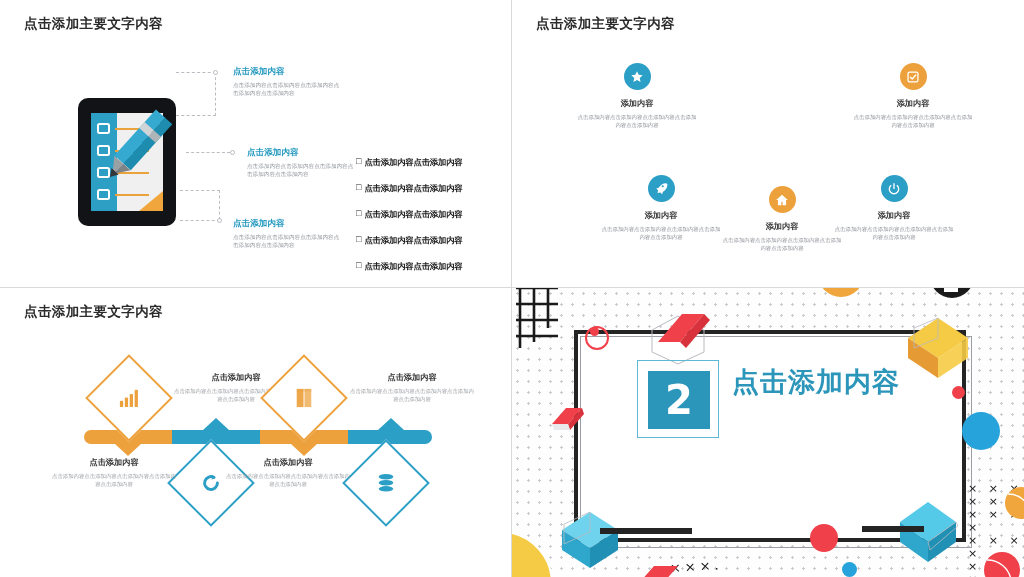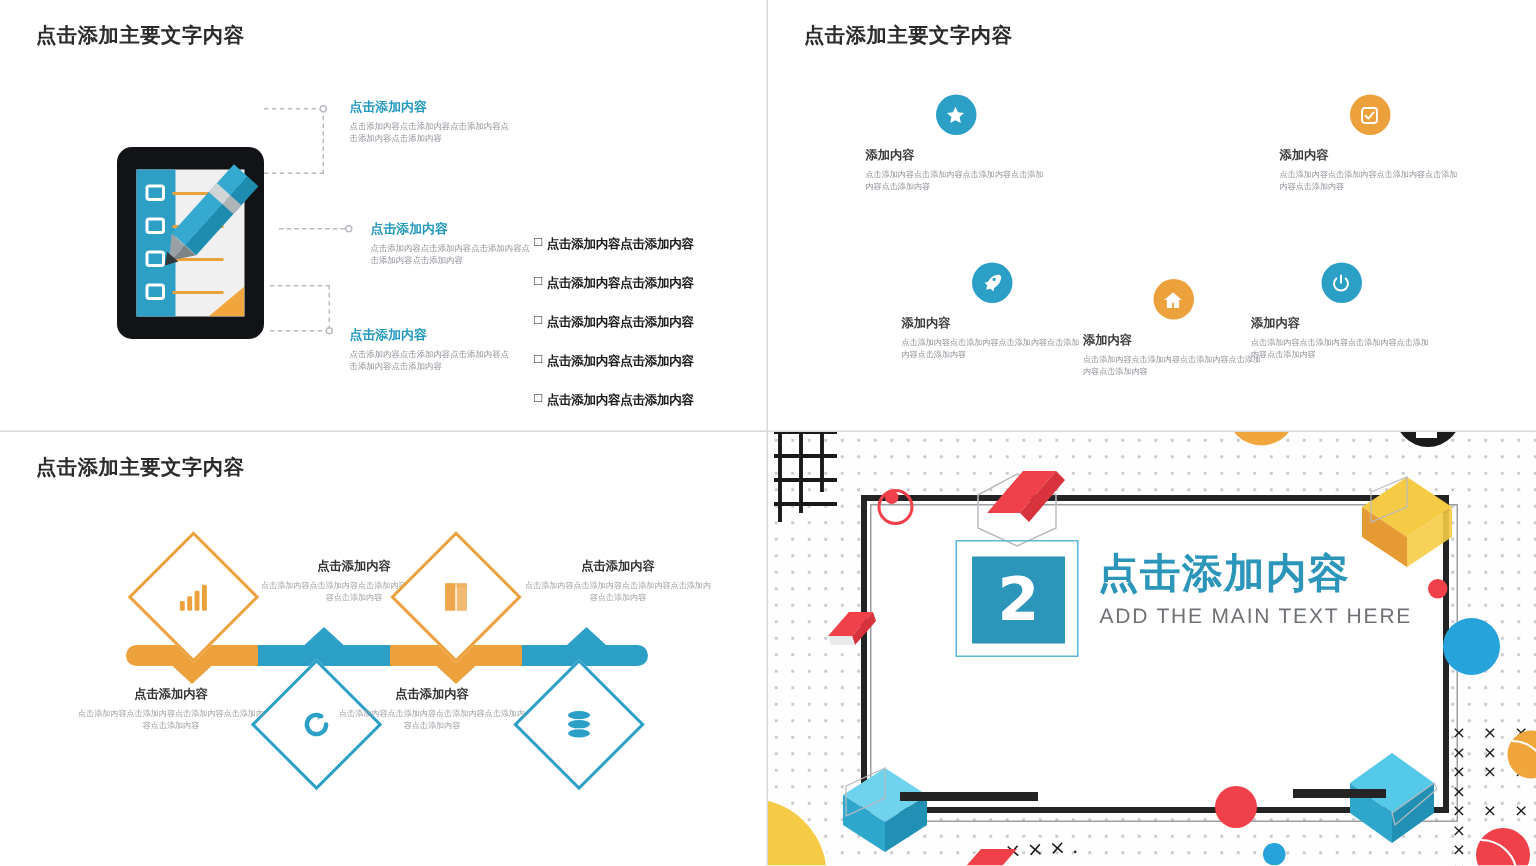--- a/index.html
+++ b/index.html
@@ -47,21 +47,21 @@
   .cb-node { position:absolute; }
   .cb-title { font-size:8.6px; font-weight:bold; color:#2499bf; margin-bottom:3px; white-space:nowrap;}
   .cb-body { font-size:5.6px; line-height:1.5; color:#8d9197; width:108px; }
   .dot-node { position:absolute; width:5px; height:5px; border:1px solid #b9bcc0; border-radius:50%; background:#fff; }
   .lead { position:absolute; border-left:1px dashed #b9bcc0; border-top:1px dashed #b9bcc0; }
 
   .check-list { position:absolute; left:356px; top:157px; width:150px; }
   .check-item { display:flex; align-items:flex-start; gap:3px; margin-bottom:15px; }
   .check-box-g { font-size:9px; line-height:1; color:#1b1b1b; }
   .check-txt { font-size:8.4px; color:#1b1b1b; font-weight:bold; letter-spacing:-.2px; white-space:nowrap;}
-  .sat { position:absolute; width:120px; }
+  .sat { position:absolute; width:120px; text-align:center; }
   .sat-ico { width:27px; height:27px; border-radius:50%; margin:0 auto 8px;
              display:flex; align-items:center; justify-content:center; color:#fff; }
   .ico-blue { background:#2b9fc6; }
   .ico-orng { background:#eda13c; }
   .sat-h { font-size:8.2px; font-weight:bold; color:#3a3a3a; margin-bottom:4px; }
   .sat-b { font-size:5.4px; line-height:1.55; color:#8d9197; }
   .bar-seg { position:absolute; height:14px; }
   .notch-dn { position:absolute; width:26px; height:12px; }
   .dia { position:absolute; width:62px; height:62px; transform:rotate(45deg);
          border:2.4px solid; background:#fff; }
@@ -347,21 +347,20 @@
   </svg>
 
   <div class="circ" style="position:absolute; left:440px; top:98px; width:13px; height:13px; background:#f0404a;"></div>
 
   <div class="circ" style="position:absolute; left:450px; top:124px; width:38px; height:38px; background:#27a3db;"></div>
 
   <div class="num-box-outer">
     <div class="num-box">2</div>
   </div>
   <div class="br-h">点击添加内容</div>
-  <div class="br-sub">ADD THE MAIN TEXT HERE</div>
 
   <svg style="position:absolute; left:42px; top:220px;" width="72" height="64">
     <polygon points="36,4 64,22 36,40 8,22" fill="#6fd3ee"></polygon>
     <polygon points="8,22 36,40 36,60 8,42" fill="#2fa7cd"></polygon>
     <polygon points="36,40 64,22 64,42 36,60" fill="#2090b5"></polygon>
     <polygon points="10,16 36,4 36,24 10,36" fill="none" stroke="#b8bbc0" stroke-width=".8"></polygon>
   </svg>
 
   <svg style="position:absolute; left:380px; top:208px;" width="72" height="72">
     <polygon points="36,6 64,26 36,46 8,26" fill="#55c9e8"></polygon>

